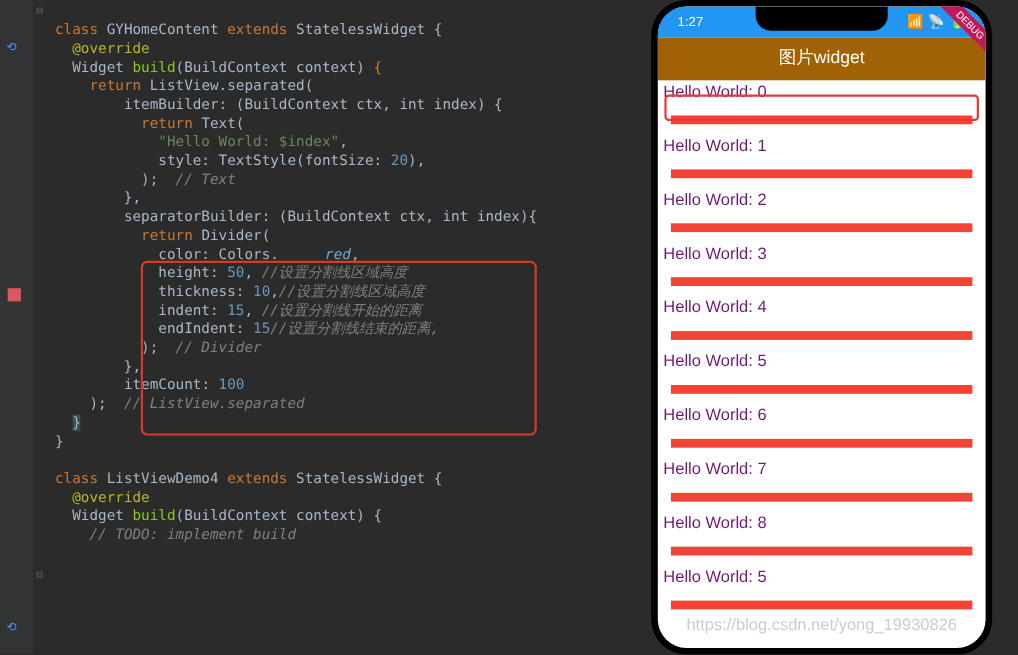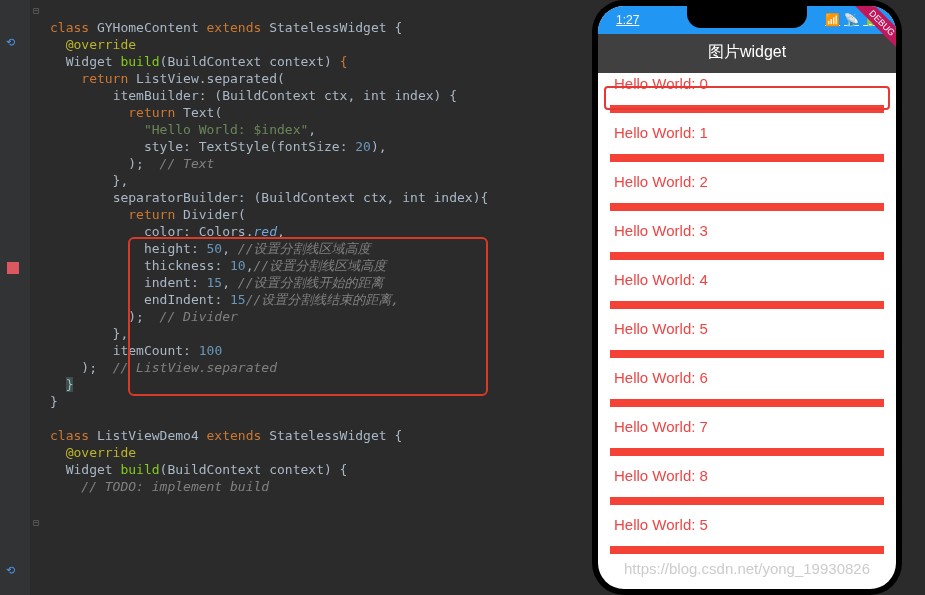--- a/index.html
+++ b/index.html
@@ -46,21 +46,21 @@
     position: relative;
   }
   .kw { color: #cc7832; }
   .anno { color: #bbb529; }
   .type { color: #a9b7c6; }
   .mname { color: #84cc16; }
   .str { color: #6a8759; }
   .num { color: #6897bb; }
   .cmt { color: #808080; font-style: italic; }
   .param { color: #a9b7c6; }
-  .named { color: #72a8d9; }
+  .named { color: #72a8d9; margin-left: 42px; }
   .redbox {
     position: absolute;
     border: 2px solid #d73a27;
     border-radius: 6px;
     pointer-events: none;
   }
   .redbox1 { left: 78px; top: 237px; width: 360px; height: 159px; }
   .bp {
     position: absolute;
     left: 7px;
@@ -91,49 +91,48 @@
   .statusbar {
     background: #2196f3;
     height: 28px;
     color: #fff;
     display: flex;
     align-items: center;
     justify-content: space-between;
     padding: 0 18px;
     font-size: 12px;
     position: relative;
-    text-decoration: underline;
   }
   .notch {
     position: absolute;
     left: 50%;
     top: 0;
     transform: translateX(-50%);
     width: 120px;
     height: 22px;
     background: #000;
     border-bottom-left-radius: 14px;
     border-bottom-right-radius: 14px;
   }
   .sb-right { display: flex; gap: 4px; align-items: center; }
   .appbar {
-    background: #404040;
+    background: #a16207;
     color: #fff;
     text-align: center;
     padding: 8px 0 10px 0;
     font-size: 16px;
   }
   .listarea {
     height: calc(100% - 70px);
     overflow: hidden;
   }
   .list-item {
     font-size: 15px;
-    color: #ef4444;
-    padding-left: 16px;
+    color: #701a75;
+    padding-left: 5px;
     line-height: 22px;
   }
   .divider-zone {
     height: 27px;
     display: flex;
     align-items: center;
     padding: 0 12px;
   }
   .divider-line {
     height: 8px;

